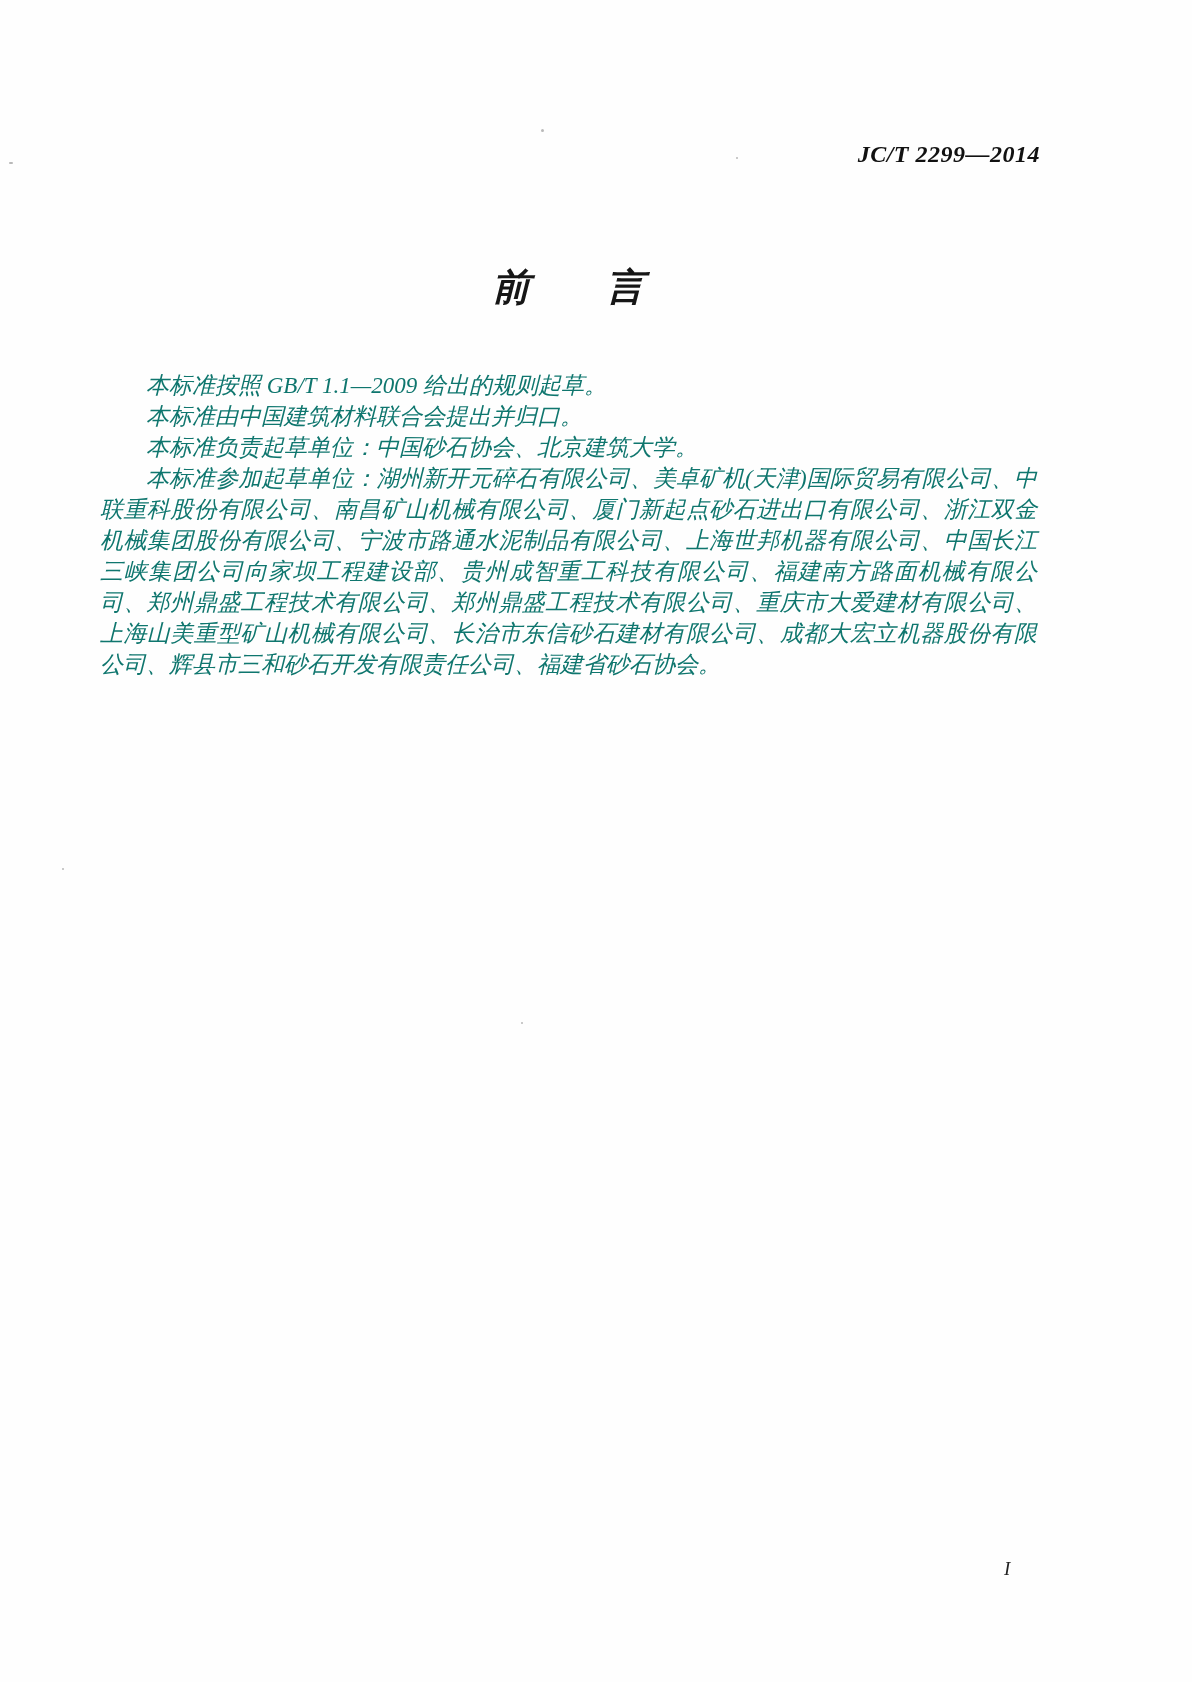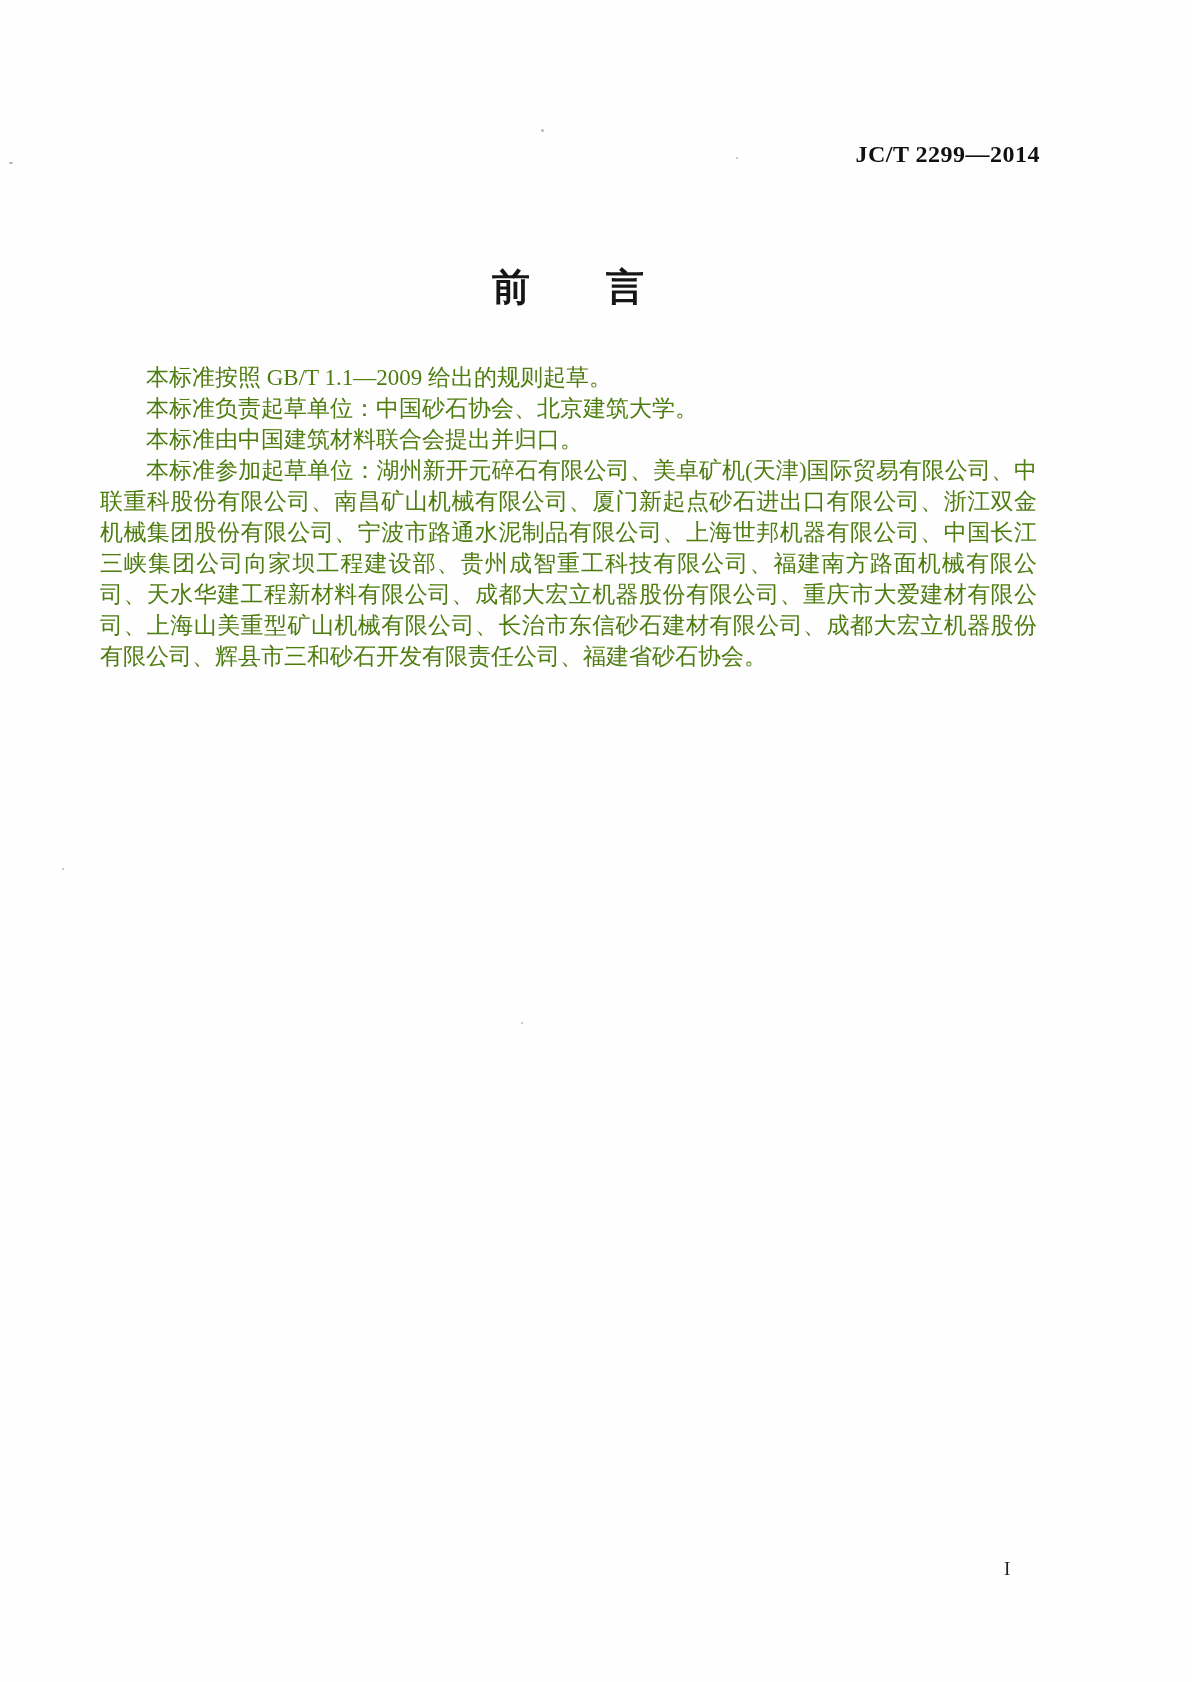--- a/index.html
+++ b/index.html
@@ -8,20 +8,21 @@
     background: #ffffff;
   }
   .page {
     position: relative;
     width: 1192px;
     height: 1682px;
     background: #fefefe;
     overflow: hidden;
     font-family: "Liberation Serif", "DejaVu Serif", serif;
     color: #1c1c1c;
+    font-style: italic;
   }
   .header-code {
     position: absolute;
     top: 141px;
     right: 152px;
     font-size: 24px;
     font-weight: bold;
     letter-spacing: 0.5px;
     font-family: "Liberation Serif", "DejaVu Serif", serif;
     color: #111111;
@@ -34,27 +35,27 @@
     text-align: center;
     transform: translateX(-28px);
     font-size: 38px;
     font-weight: bold;
     font-family: "Liberation Sans", "DejaVu Sans", sans-serif;
     color: #161616;
     margin: 0;
   }
   .body-text {
     position: absolute;
-    top: 362px;
+    top: 370px;
     left: 100px;
     width: 937px;
     font-size: 23px;
     line-height: 31px;
     text-align: justify;
-    color: #4d7c0f;
+    color: #0f766e;
   }
   .body-text p {
     margin: 0;
     text-indent: 2em;
   }
   .page-number {
     position: absolute;
     top: 1558px;
     left: 1004px;
     font-size: 19px;
@@ -82,20 +83,20 @@
   <span class="speck s3"></span>
   <span class="speck s4"></span>
   <span class="speck s5"></span>
 
   <div class="header-code">JC/T 2299—2014</div>
 
   <h1 class="doc-title">前　　言</h1>
 
   <div class="body-text">
     <p>本标准按照 GB/T 1.1—2009 给出的规则起草。</p>
+    <p>本标准由中国建筑材料联合会提出并归口。</p>
     <p>本标准负责起草单位：中国砂石协会、北京建筑大学。</p>
-    <p>本标准由中国建筑材料联合会提出并归口。</p>
-    <p>本标准参加起草单位：湖州新开元碎石有限公司、美卓矿机(天津)国际贸易有限公司、中联重科股份有限公司、南昌矿山机械有限公司、厦门新起点砂石进出口有限公司、浙江双金机械集团股份有限公司、宁波市路通水泥制品有限公司、上海世邦机器有限公司、中国长江三峡集团公司向家坝工程建设部、贵州成智重工科技有限公司、福建南方路面机械有限公司、天水华建工程新材料有限公司、成都大宏立机器股份有限公司、重庆市大爱建材有限公司、上海山美重型矿山机械有限公司、长治市东信砂石建材有限公司、成都大宏立机器股份有限公司、辉县市三和砂石开发有限责任公司、福建省砂石协会。</p>
+    <p>本标准参加起草单位：湖州新开元碎石有限公司、美卓矿机(天津)国际贸易有限公司、中联重科股份有限公司、南昌矿山机械有限公司、厦门新起点砂石进出口有限公司、浙江双金机械集团股份有限公司、宁波市路通水泥制品有限公司、上海世邦机器有限公司、中国长江三峡集团公司向家坝工程建设部、贵州成智重工科技有限公司、福建南方路面机械有限公司、郑州鼎盛工程技术有限公司、郑州鼎盛工程技术有限公司、重庆市大爱建材有限公司、上海山美重型矿山机械有限公司、长治市东信砂石建材有限公司、成都大宏立机器股份有限公司、辉县市三和砂石开发有限责任公司、福建省砂石协会。</p>
   </div>
 
   <div class="page-number">I</div>
 
 </div>
 
 </body></html>

